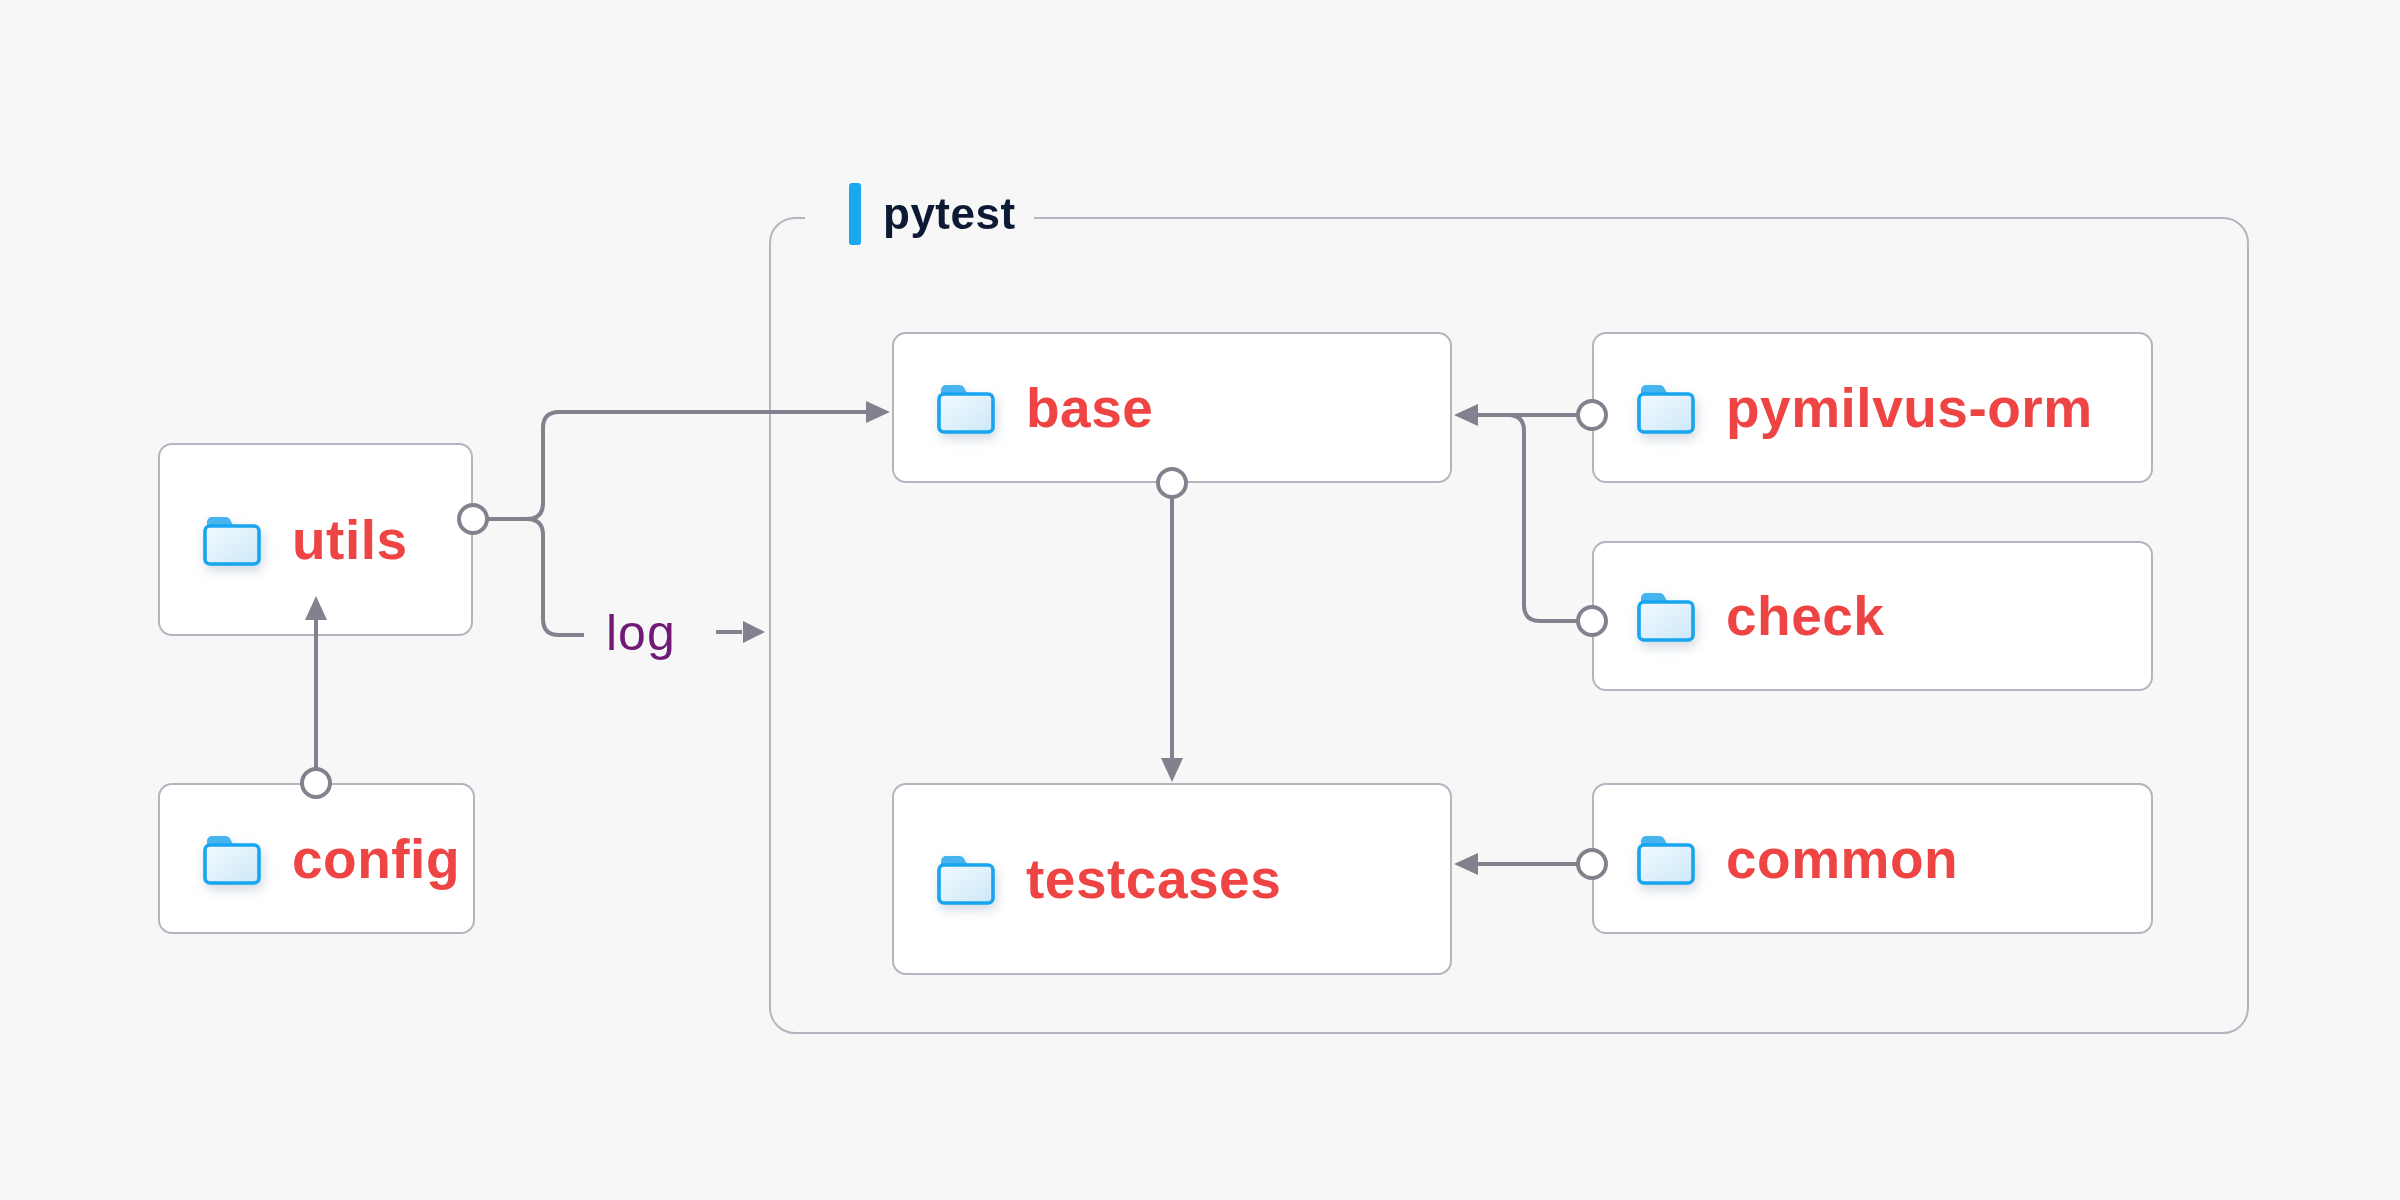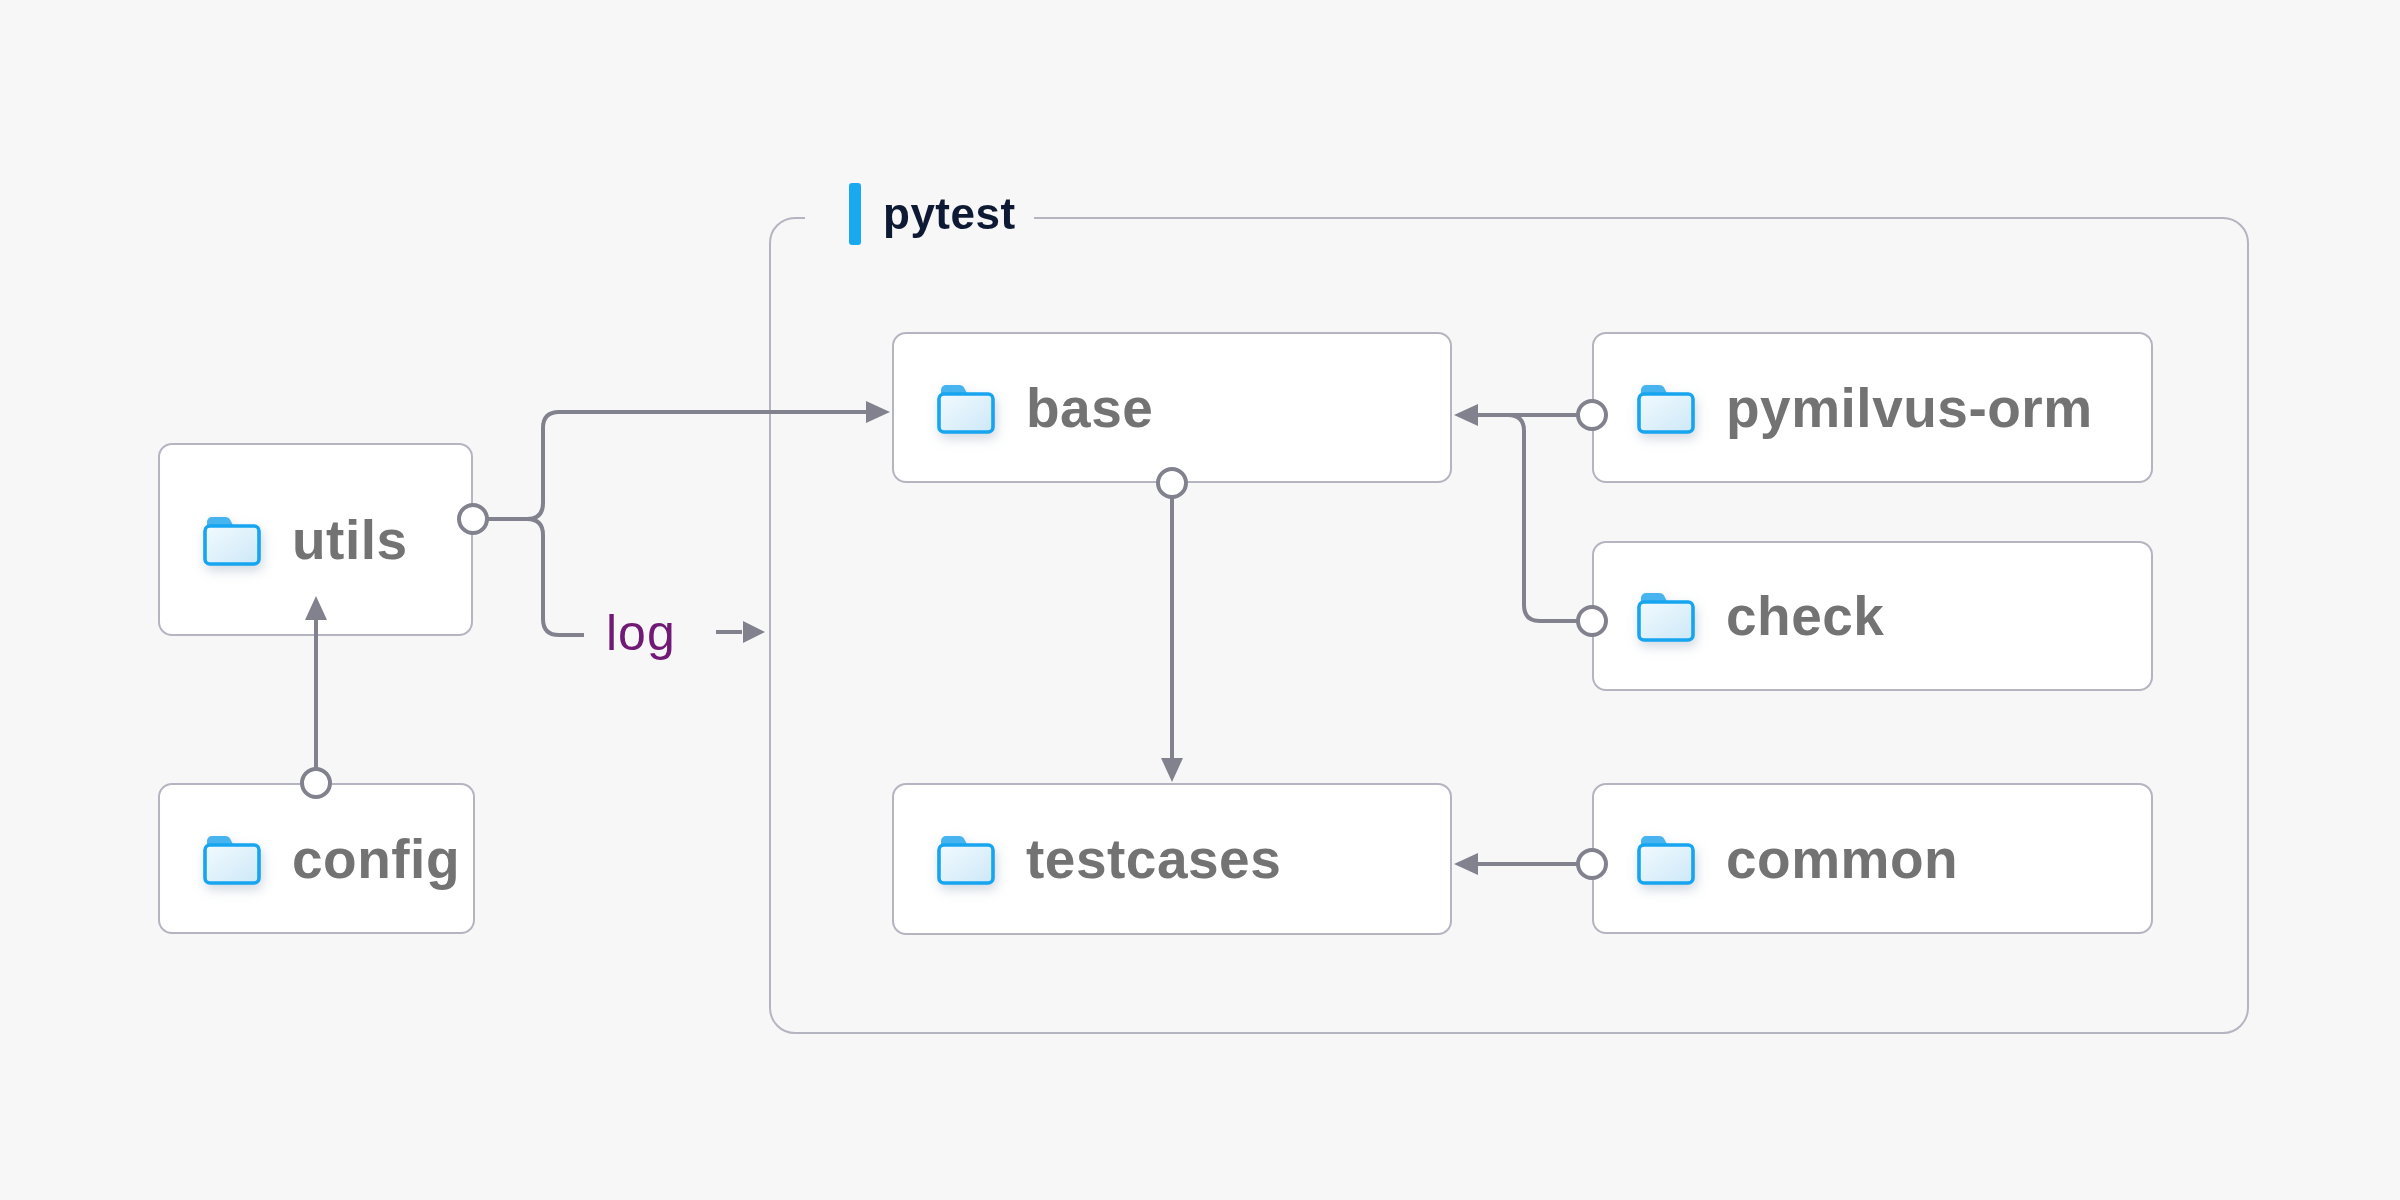--- a/index.html
+++ b/index.html
@@ -48,21 +48,21 @@
     border-radius: 14px;
     display: flex;
     align-items: center;
     padding-left: 42px;
     gap: 30px;
     box-sizing: border-box;
   }
   .node .node-label {
     font-size: 55px;
     font-weight: 600;
-    color: #737373;
+    color: #ef4444;
     letter-spacing: 0.5px;
     white-space: nowrap;
   }
   .folder-svg {
     filter: drop-shadow(2px 5px 6px rgba(90, 120, 150, 0.28));
     flex: 0 0 auto;
   }
   .edge-layer {
     position: absolute;
     left: 0; top: 0;
@@ -146,21 +146,21 @@
         <stop offset="0" stop-color="#f2fafe"></stop>
             <stop offset="1" stop-color="#cde8f8"></stop>
           </linearGradient>
         </defs>
       <path d="M5 15 v-7 a5 5 0 0 1 5 -5 h13 a6 6 0 0 1 5.4 3.2 l4.6 8.8 z" fill="#47b3ef"></path>
       <rect x="3" y="12" width="54" height="38" rx="5" fill="url(#fg5)" stroke="#17a5ef" stroke-width="3.6"></rect>
     </svg>
     <span class="node-label">check</span>
   </div>
 
-  <div class="node" style="left:892px; top:783px; width:560px; height:152px;">
+  <div class="node" style="left:892px; top:783px; width:560px; height:192px;">
     <svg class="folder-svg" width="60" height="52" viewBox="0 0 60 52">
       <defs>
           <linearGradient id="fg6" x1="0" y1="0" x2="1" y2="1">
         <stop offset="0" stop-color="#f2fafe"></stop>
             <stop offset="1" stop-color="#cde8f8"></stop>
           </linearGradient>
         </defs>
       <path d="M5 15 v-7 a5 5 0 0 1 5 -5 h13 a6 6 0 0 1 5.4 3.2 l4.6 8.8 z" fill="#47b3ef"></path>
       <rect x="3" y="12" width="54" height="38" rx="5" fill="url(#fg6)" stroke="#17a5ef" stroke-width="3.6"></rect>
     </svg>

